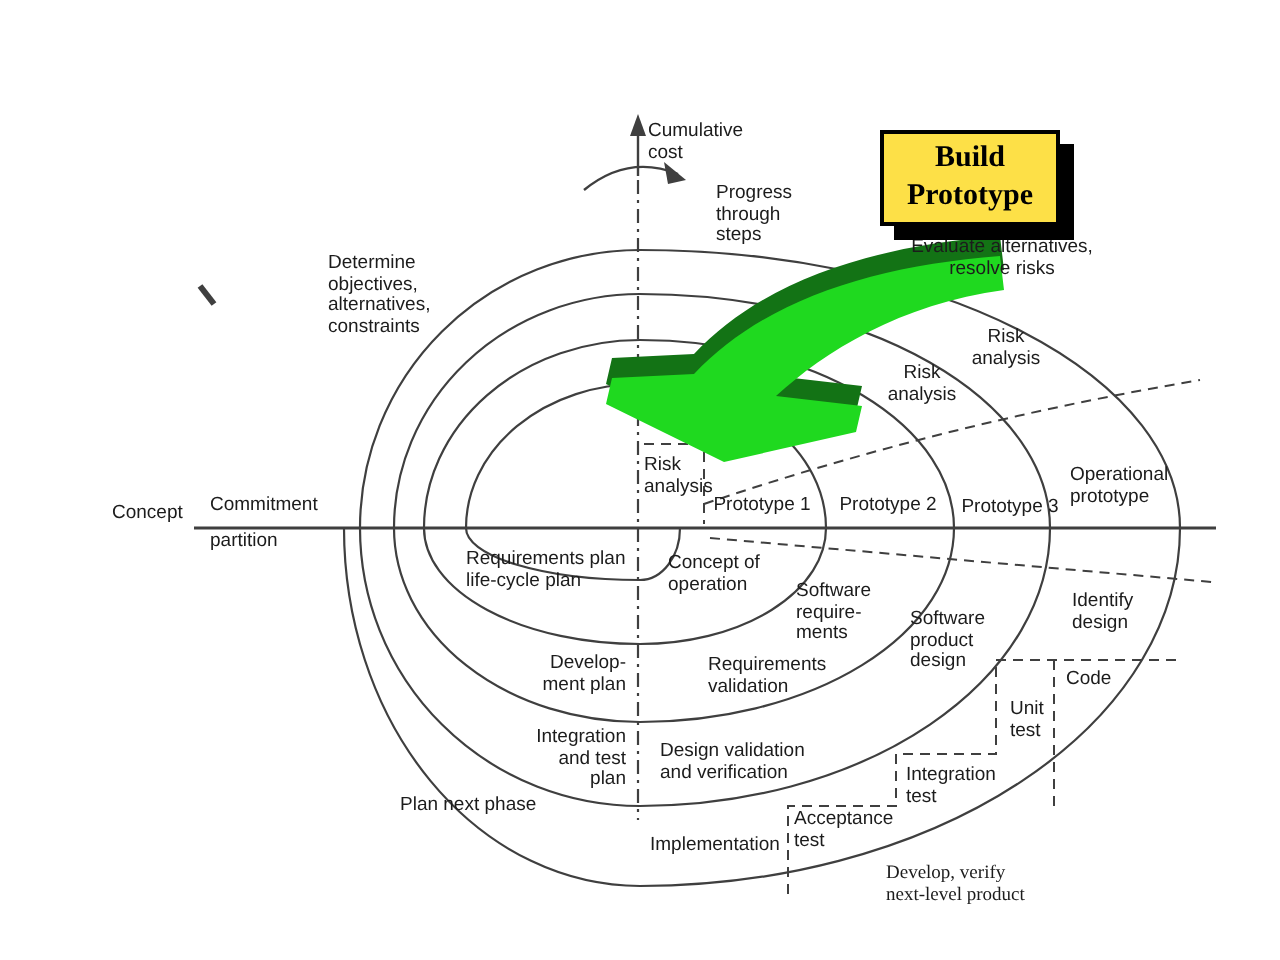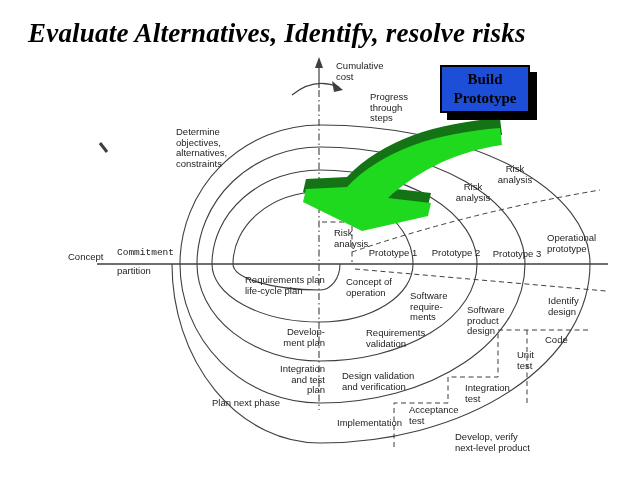--- a/index.html
+++ b/index.html
@@ -2,36 +2,35 @@
 <html><head>
 <meta charset="utf-8">
 <style>
   html,body{margin:0;padding:0;background:#fff;}
   #slide{position:relative;width:640px;height:480px;background:#ffffff;overflow:hidden;
          font-family:"Liberation Sans",sans-serif;}
   #page-title{position:absolute;left:28px;top:18px;white-space:nowrap;
               font-family:"Liberation Serif",serif;font-style:italic;font-weight:bold;
               font-size:27px;color:#000;letter-spacing:0.2px;}
   #diagram-svg{position:absolute;left:0;top:0;}
-  #label-layer{position:absolute;left:12px;top:0;width:580px;height:480px;pointer-events:none;}
+  #label-layer{position:absolute;left:0;top:0;width:580px;height:480px;pointer-events:none;}
   .lbl{position:absolute;font-size:9.5px;line-height:10.5px;color:#1c1c1c;white-space:pre;}
   .lbl-c{transform:translateX(-50%);text-align:center;}
   .lbl-r{transform:translateX(-100%);text-align:right;}
   #build-callout{position:absolute;left:440px;top:65px;width:86px;height:44px;
-                 background:#1d4ed8;border:2px solid #000;box-shadow:7px 7px 0 0 #000;
+                 background:#fde047;border:2px solid #000;box-shadow:7px 7px 0 0 #000;
                  display:flex;flex-direction:column;align-items:center;justify-content:center;
                  font-family:"Liberation Serif",serif;font-weight:bold;font-size:15px;
                  line-height:19px;color:#000;text-align:center;}
 </style>
 </head>
 <body>
 
 <div id="slide">
 
-  <div id="page-title">Evaluate Alternatives, Identify, resolve risks</div>
 
   <svg id="diagram-svg" width="640" height="480" viewBox="0 0 640 480">
 
     <g fill="none" stroke-width="1.1" stroke="#3f3f3f">
       <path d="M 340,264
            A 20 26 0 0 1 320,290  A 87 26 0 0 1 233,264
            A 87 72 0 0 1 320,192  A 93 72 0 0 1 413,264
            A 93 58 0 0 1 320,322  A 108 58 0 0 1 212,264
            A 108 94 0 0 1 320,170 A 157 94 0 0 1 477,264
            A 157 97 0 0 1 320,361 A 123 97 0 0 1 197,264
@@ -70,28 +69,30 @@
   <div id="label-layer">
       <div class="lbl lbl-l" style="left: 324px; top: 61px;">Cumulative
 cost</div>
       <div class="lbl lbl-l" style="left: 326px; top: 92px; margin-left: 32px;">Progress
 through
 steps</div>
       <div class="lbl lbl-l" style="left: 164px; top: 127px;">Determine
 objectives,
 alternatives,
 constraints</div>
+      <div class="lbl lbl-c" style="left: 501px; top: 119px;">Evaluate alternatives,
+resolve risks</div>
       <div class="lbl lbl-c" style="left: 503px; top: 164px;">Risk
 analysis</div>
       <div class="lbl lbl-c" style="left: 461px; top: 182px;">Risk
 analysis</div>
       <div class="lbl lbl-l" style="left: 322px; top: 228px;">Risk
 analysis</div>
       <div class="lbl lbl-l" style="left: 56px; top: 252px;">Concept</div>
-      <div class="lbl lbl-l" style="left: 105px; top: 248px; font-family: Liberation Mono, monospace;">Commitment</div>
+      <div class="lbl lbl-l" style="left: 105px; top: 248px;">Commitment</div>
       <div class="lbl lbl-l" style="left: 105px; top: 266px;">partition</div>
       <div class="lbl lbl-l" style="left: 233px; top: 275px;">Requirements plan
 life-cycle plan</div>
       <div class="lbl lbl-l" style="left: 334px; top: 277px;">Concept of
 operation</div>
       <div class="lbl lbl-c" style="left: 381px; top: 248px; text-align: center;">Prototype 1</div>
       <div class="lbl lbl-c" style="left: 444px; top: 248px;">Prototype 2</div>
       <div class="lbl lbl-c" style="left: 505px; top: 249px;">Prototype 3</div>
       <div class="lbl lbl-l" style="left: 535px; top: 233px;">Operational
 prototype</div>
@@ -103,21 +104,21 @@
 design</div>
       <div class="lbl lbl-l" style="left: 536px; top: 296px;">Identify
 design</div>
       <div class="lbl lbl-l" style="left: 533px; top: 335px;">Code</div>
       <div class="lbl lbl-l" style="left: 505px; top: 350px;">Unit
 test</div>
       <div class="lbl lbl-l" style="left: 453px; top: 383px;">Integration
 test</div>
       <div class="lbl lbl-l" style="left: 397px; top: 405px;">Acceptance
 test</div>
-      <div class="lbl lbl-l" style="left: 443px; top: 432px;">Develop, verify
+      <div class="lbl lbl-l" style="left: 443px; top: 432px; font-family: Liberation Serif, serif;">Develop, verify
 next-level product</div>
       <div class="lbl lbl-r" style="left: 313px; top: 327px;">Develop-
 ment plan</div>
       <div class="lbl lbl-l" style="left: 328px; top: 328px; margin-left: 26px;">Requirements
 validation</div>
       <div class="lbl lbl-r" style="left: 313px; top: 364px;">Integration
 and test
 plan</div>
       <div class="lbl lbl-l" style="left: 330px; top: 371px;">Design validation
 and verification</div>

